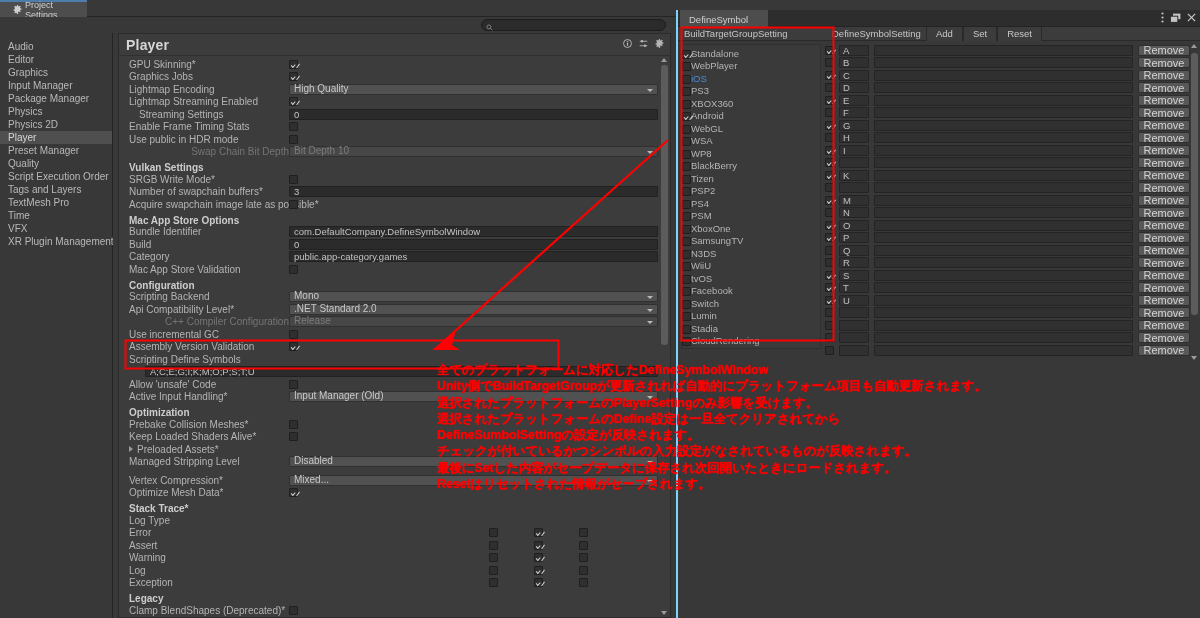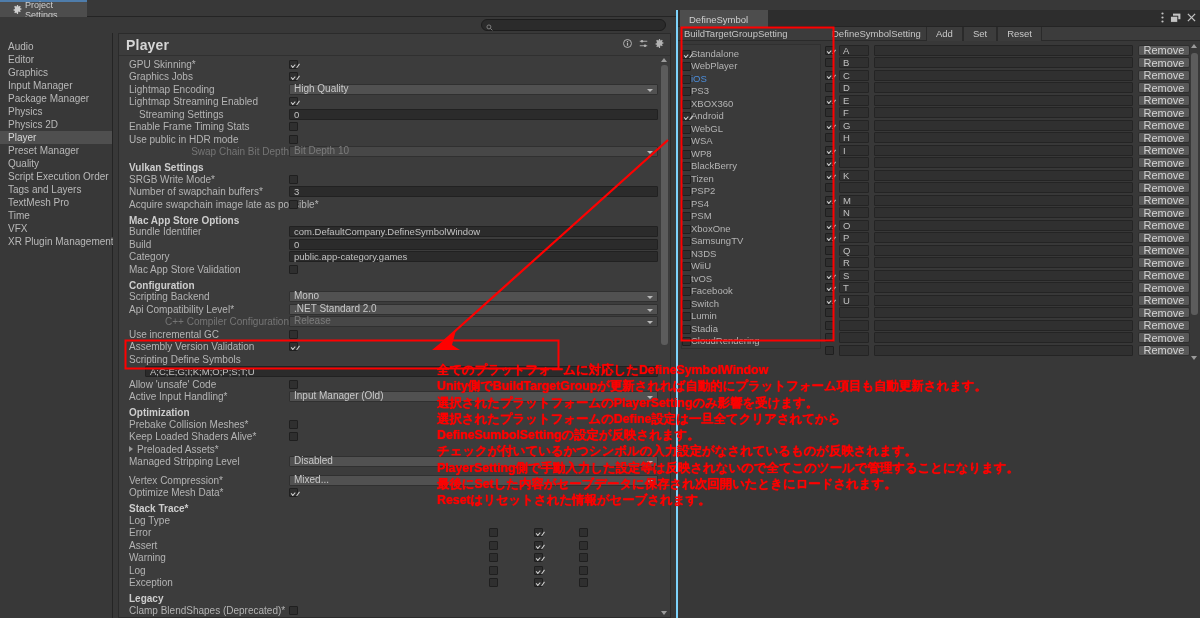--- a/index.html
+++ b/index.html
@@ -861,17 +861,16 @@
     <polygon points="432,350 456,330 452,345 460,350" fill="#ff0000"></polygon>
   </svg>
 
   <div class="anno-text" id="anno-text" style="color: rgb(255, 0, 0);">
       <div>全てのプラットフォームに対応したDefineSymbolWindow</div>
       <div>Unity側でBuildTargetGroupが更新されれば自動的にプラットフォーム項目も自動更新されます。</div>
       <div>選択されたプラットフォームのPlayerSettingのみ影響を受けます。</div>
       <div>選択されたプラットフォームのDefine設定は一旦全てクリアされてから</div>
       <div>DefineSumbolSettingの設定が反映されます。</div>
       <div>チェックが付いているかつシンボルの入力設定がなされているものが反映されます。</div>
-      <div>PlayerSetting側で手動入力した設定等は反映されないので全てこのツールで管理することになります。</div>
       <div>最後にSetした内容がセーブデータに保存され次回開いたときにロードされます。</div>
       <div>Resetはリセットされた情報がセーブされます。</div>
     </div>
 </div>
 
 </body></html>

